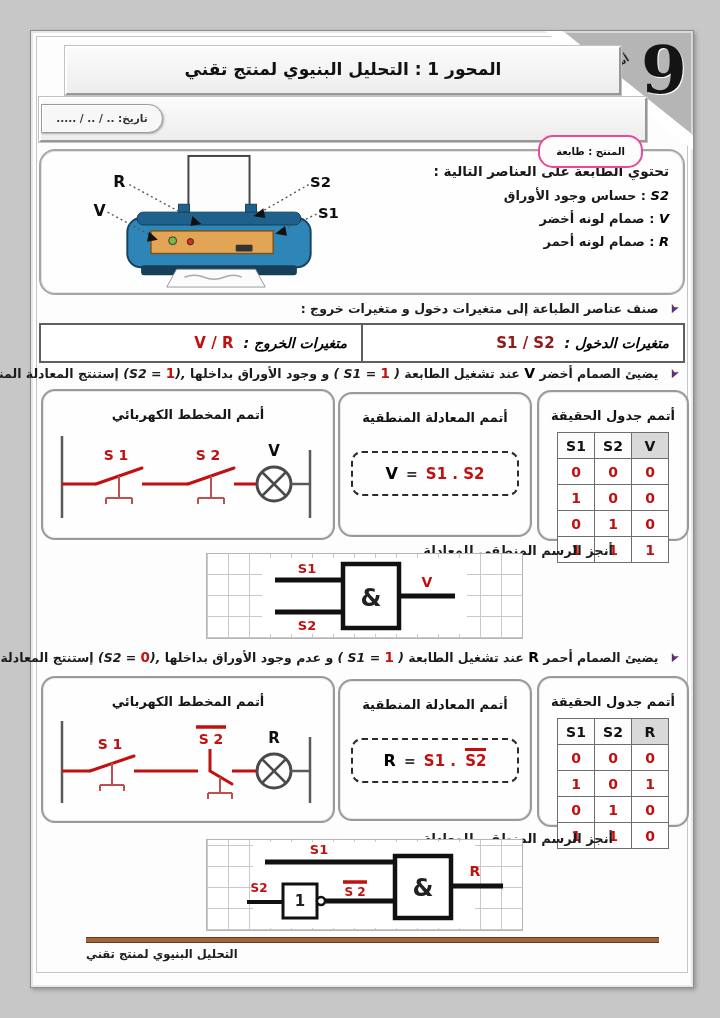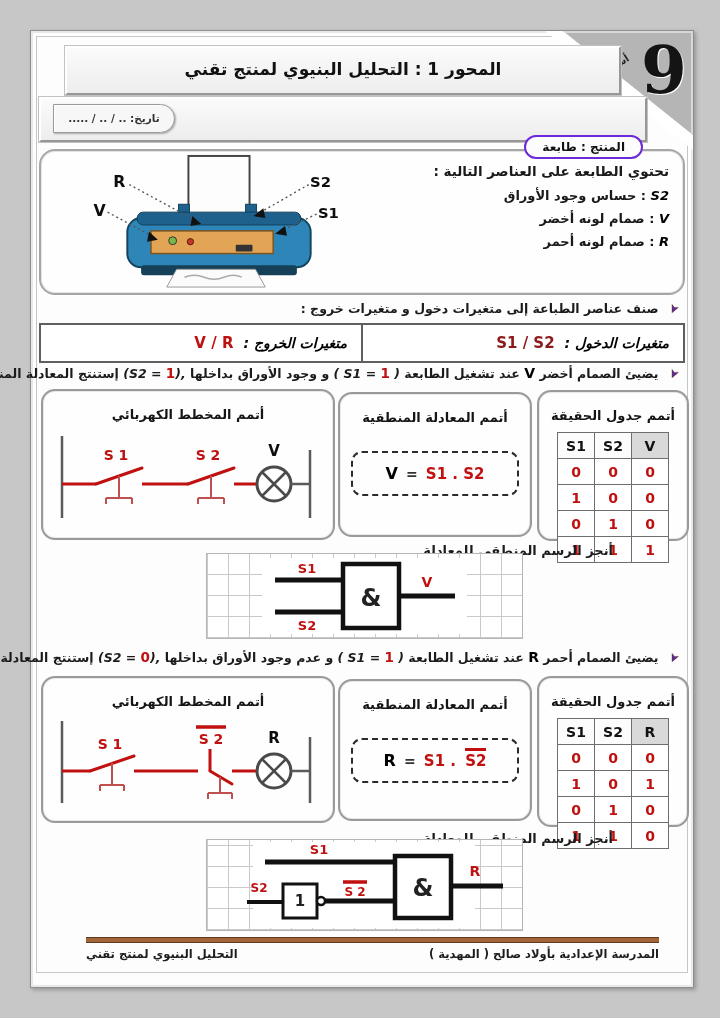--- a/index.html
+++ b/index.html
@@ -23,29 +23,29 @@
     border:2px solid;border-color:#ffffff #979797 #979797 #ffffff;box-shadow:0 0 0 1px #c2c2c2;}
   .strip1{left:34px;top:15px;width:552px;height:45px;}
   .strip1 .txt{display:block;text-align:center;line-height:43px;font-size:17px;font-weight:bold;
     color:#111;direction:rtl;}
   .strip2{left:8px;top:66px;width:604px;height:41px;}
   .title-wrap{position:absolute;left:0;right:0;top:4px;text-align:center;direction:rtl;}
   .page-title{font-size:20px;font-weight:bold;color:#171717;letter-spacing:1px;
     text-shadow:1.5px 1.5px 0 #bdbdbd;}
   .title-underline{margin:1px auto 0;width:210px;height:4px;border-radius:2px;
     background:repeating-linear-gradient(90deg,#8f8f8f 0 8px,transparent 8px 13px);}
-  .date-badge{position:absolute;left:12px;top:5px;width:120px;height:27px;background:#f7f7f7;
+  .date-badge{position:absolute;left:0;top:5px;width:120px;height:27px;background:#f7f7f7;
     border:1px solid #9a9a9a;border-radius:0 15px 15px 0;box-shadow:inset 1px 1px 0 #fff,1px 1px 2px #aaa;
     font-size:10.5px;font-weight:bold;color:#333;text-align:center;line-height:26px;direction:rtl;}
 
   
   .product-box{position:absolute;left:8px;top:118px;width:642px;height:142px;background:#fefefe;
     border:2px solid #a6a6a6;border-radius:16px;box-shadow:inset 0 0 0 1px #e4e4e4;}
-  .product-badge{position:absolute;right:50px;top:104px;padding:3px 16px;background:#fcfcfc;
-    border:2px solid #6d28d9;border-radius:15px;font-size:12px;font-weight:bold;color:#111;
+  .product-badge{position:absolute;right:50px;top:104px;padding:9px 16px;background:#fcfcfc;
+    border:2px solid #ec4899;border-radius:15px;font-size:10px;font-weight:bold;color:#111;
     direction:rtl;z-index:3;}
   .printer-fig{position:absolute;left:48px;top:2px;}
   .product-text{position:absolute;right:14px;top:12px;width:330px;direction:rtl;text-align:right;}
   .product-intro{font-size:13.5px;font-weight:bold;color:#1a1a1a;margin-bottom:6px;}
   .elem-line{font-size:13px;font-weight:bold;color:#1a1a1a;line-height:1.75;}
   .elem-sym{font-style:italic;font-weight:bold;color:#000;}
 
   
   .bullet-row{position:absolute;right:14px;direction:rtl;font-size:12.5px;font-weight:bold;
     color:#1b1b1b;white-space:nowrap;}
@@ -366,15 +366,14 @@
       <line x1="136" y1="42" x2="160" y2="42" stroke="#c01010" stroke-width="3.5"></line>
       <text x="148" y="56" text-anchor="middle" font-size="12" font-weight="bold" fill="#c01010">S 2</text>
       <rect x="188" y="16" width="56" height="62" fill="#fff" stroke="#111" stroke-width="4.5"></rect>
       <text x="216" y="56" text-anchor="middle" font-size="24" font-weight="bold" fill="#222">&amp;</text>
       <line x1="244" y1="46" x2="296" y2="46" stroke="#111" stroke-width="5"></line>
       <text x="268" y="36" text-anchor="middle" font-size="14" font-weight="bold" fill="#c01010">R</text>
     </svg>
   </div>
 
   <div class="footer-rule"></div>
-  <div class="footer-school">المدرسة الإعدادية بأولاد صالح ( المهدية )</div>
   <div class="footer-subject">التحليل البنيوي لمنتج تقني</div>
 </div>
 
 </body></html>

